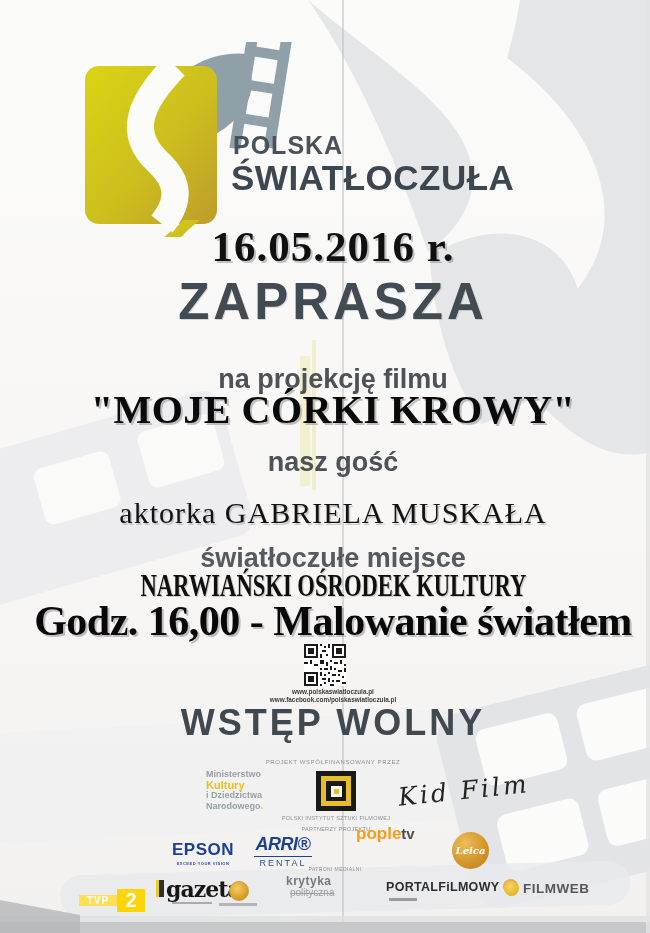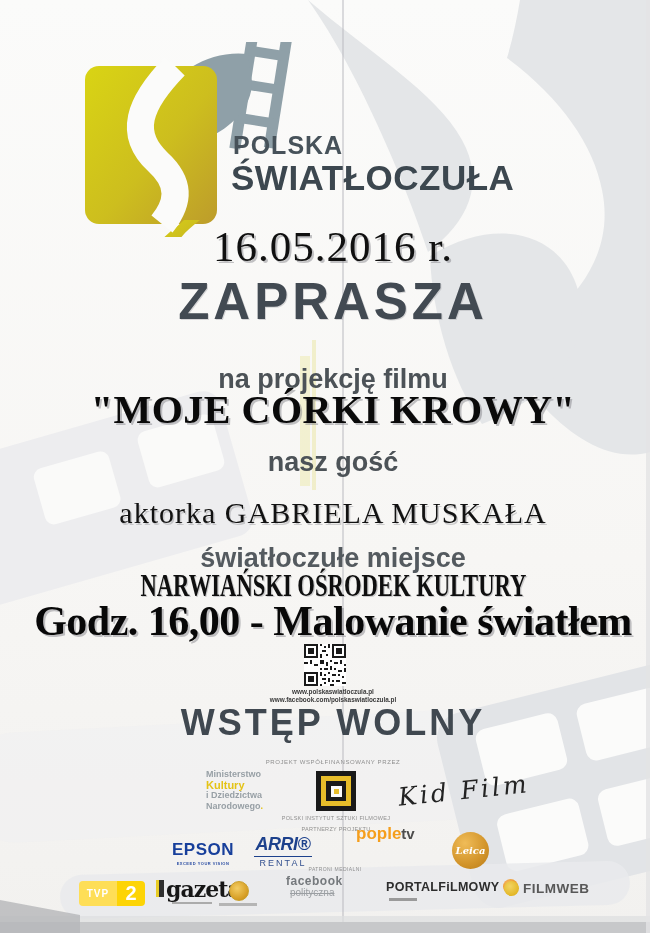--- a/index.html
+++ b/index.html
@@ -10,21 +10,21 @@
   .ctr{position:absolute;left:16px;width:634px;text-align:center;}
   .serif{font-family:"Liberation Serif",serif;}
   .shadow2{text-shadow:2px 2px 0 rgba(125,125,130,.45);}
   .shadow1{text-shadow:1.5px 1.5px 0 rgba(140,140,145,.4);}
 
   
   .brand-top{left:233px;top:131px;font-size:25px;font-weight:700;color:#47525a;letter-spacing:1px;}
   .brand-bottom{left:231px;top:158px;font-size:35px;font-weight:700;color:#3c474f;letter-spacing:.5px;}
 
   
-  .date{top:222px;font-size:43px;font-weight:400;color:#101010;letter-spacing:1px;}
+  .date{top:222px;font-size:43px;font-weight:700;color:#101010;letter-spacing:1px;}
   .invite{top:272px;font-size:51px;font-weight:700;color:#424a52;letter-spacing:4px;text-shadow:1px 1px 0 rgba(150,150,155,.35);}
   .intro-film{top:364px;font-size:27px;font-weight:700;color:#4c5257;}
   .film-title{top:386px;font-size:40px;font-weight:700;color:#0a0a0a;letter-spacing:.5px;}
   .guest-label{top:447px;font-size:27px;font-weight:700;color:#4c5257;}
   .guest-name{top:496px;font-size:30px;color:#121212;letter-spacing:1px;}
   .place-label{top:543px;font-size:27px;font-weight:700;color:#545a5f;}
   .place-name{top:569px;font-size:29px;font-weight:700;color:#0f0f0f;}
   .place-name .cond{display:inline-block;transform:scale(.78,1.08);transform-origin:center;white-space:nowrap;}
   .schedule{top:597px;font-size:42px;font-weight:700;color:#080808;letter-spacing:-.5px;}
   .qr-wrap{left:304px;top:644px;width:42px;height:42px;}
@@ -56,21 +56,21 @@
   .popletv{left:356px;top:824px;font-size:17px;font-weight:700;}
   .popletv .o{color:#f59e1c;}
   .popletv .d{color:#4d4d4d;font-size:15px;}
   .leica{left:452px;top:832px;width:37px;height:37px;border-radius:50%;
          background:radial-gradient(circle at 35% 30%,#f0bc58,#d2942a 60%,#b87a16);
          display:flex;align-items:center;justify-content:center;}
   .leica span{color:#fff;font-size:10px;font-weight:700;font-style:italic;font-family:"DejaVu Serif",serif;}
   .media-label{left:240px;top:866px;width:190px;text-align:center;font-size:5px;color:#909090;letter-spacing:.4px;}
 
   
-  .tvp{left:79px;top:881px;height:25px;display:flex;border-radius:4px;overflow:hidden;}
+  .tvp{left:79px;top:881px;height:38px;display:flex;border-radius:4px;overflow:hidden;align-items:center;}
   .tvp .a{width:38px;background:#fede57;color:#fff;font-weight:700;font-size:10px;letter-spacing:1px;display:flex;align-items:center;justify-content:center;}
   .tvp .b{width:28px;background:#fdd405;color:#fff;font-weight:700;font-size:20px;display:flex;align-items:center;justify-content:center;}
   .gazeta{left:156px;top:876px;display:flex;align-items:flex-start;}
   .gazeta .mark{width:8px;height:17px;margin:4px 2px 0 0;background:linear-gradient(90deg,#e8cc25 40%,#2f2f2f 40%);}
   .gazeta .n{font-family:"DejaVu Serif",serif;font-size:22px;font-weight:700;color:#161616;letter-spacing:-1px;}
   .gazeta-sub{left:172px;top:902px;width:40px;height:2px;background:#ababab;}
   .pap{left:229px;top:881px;width:18px;height:18px;border-radius:50%;
        background:radial-gradient(circle at 40% 35%,#f3cd64,#d79f26 65%,#bb8314);border:1px solid #caa02c;}
   .pap-sub{left:219px;top:903px;width:38px;height:3px;background:#b5b5b5;}
   .krytyka{left:286px;top:876px;line-height:11px;}
@@ -267,21 +267,21 @@
     <div class="b">2</div>
   </div>
   <div class="abs gazeta" style="z-index:3;">
     <div class="mark"></div>
     <div class="n">gazeta</div>
   </div>
   <div class="abs gazeta-sub" style="z-index:3;"></div>
   <div class="abs pap" style="z-index:3;"></div>
   <div class="abs pap-sub" style="z-index:3;"></div>
   <div class="abs krytyka" style="z-index:3;">
-    <div class="l1">facebook</div>
+    <div class="l1">krytyka</div>
     <div class="l2">polityczna</div>
   </div>
   <div class="abs portal" style="z-index:3;">
     <span class="n">PORTALFiLMOWY</span>
     <span class="c"></span>
   </div>
   <div class="abs portal-sub" style="z-index:3;"></div>
   <div class="abs filmweb" style="z-index:3;">
     <span class="c"></span>
     <span class="n">FILMWEB</span>

